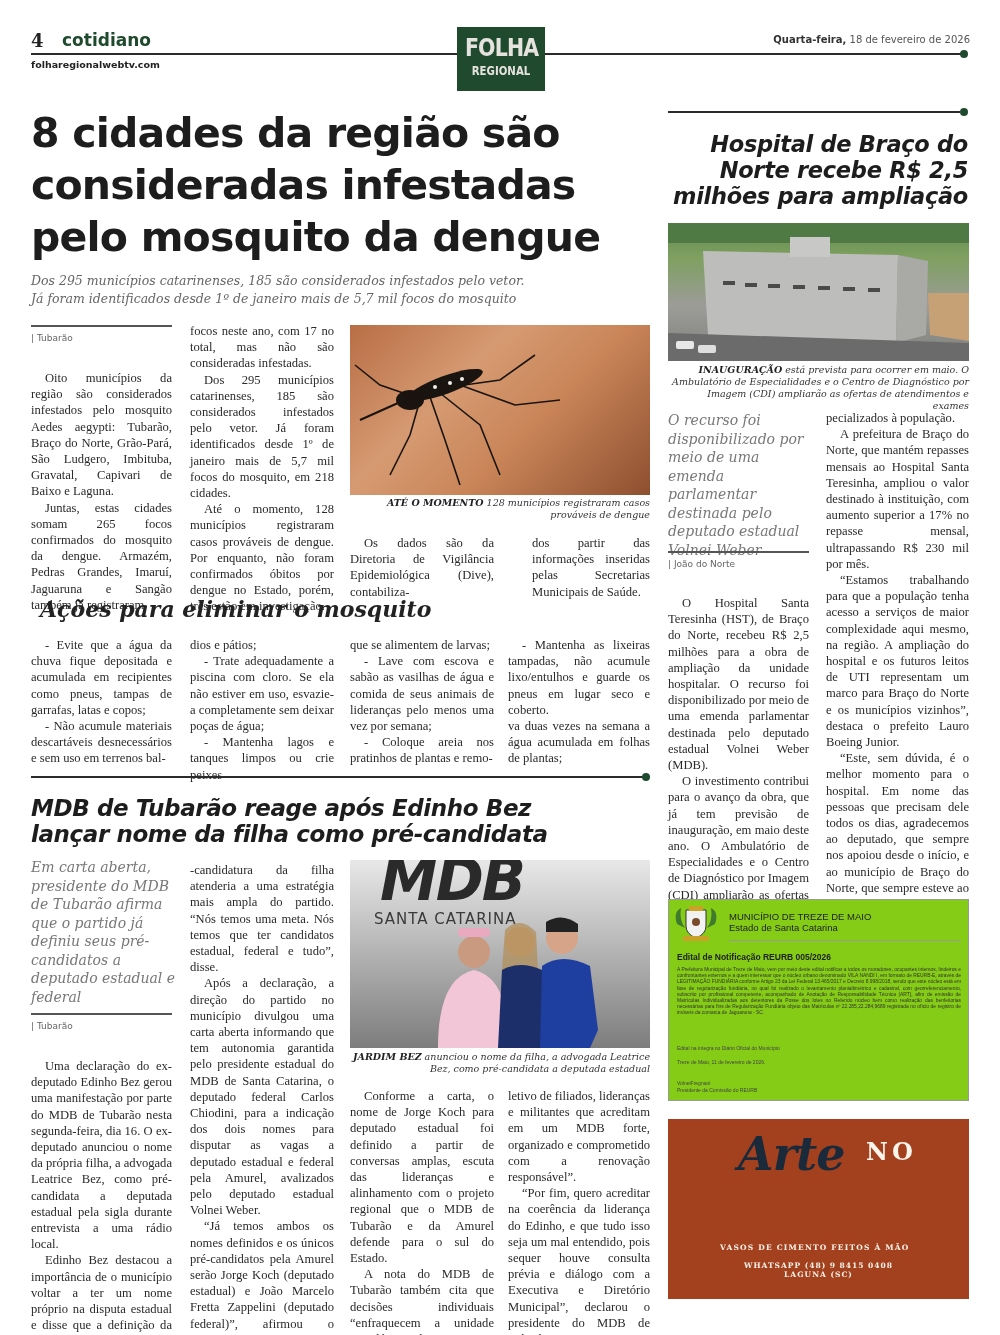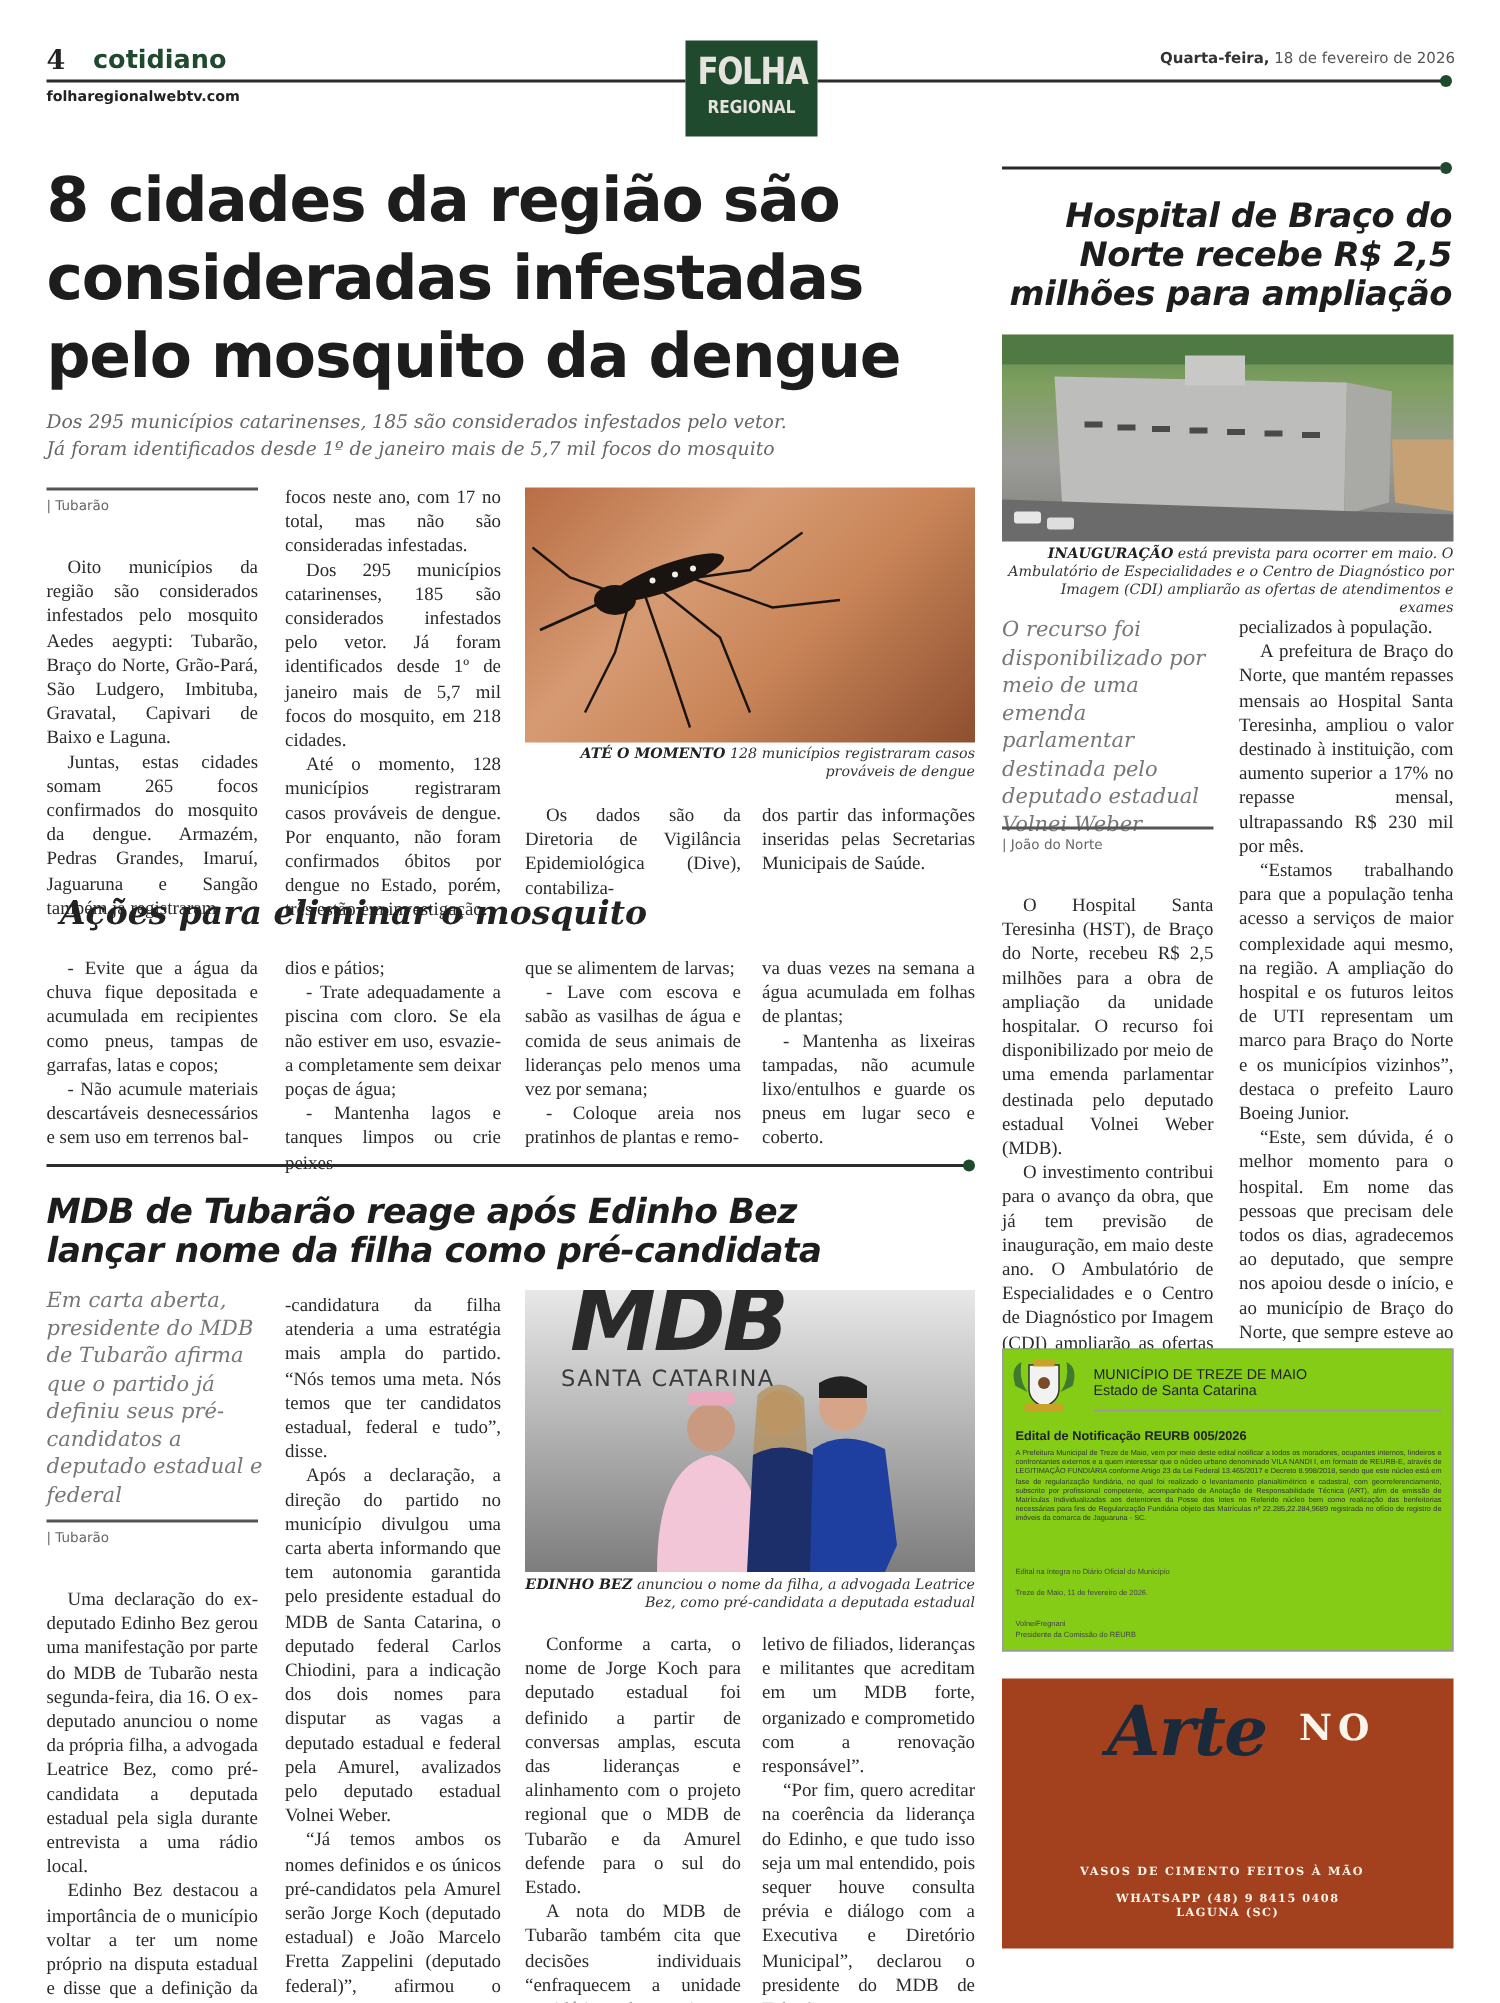--- a/index.html
+++ b/index.html
@@ -79,42 +79,42 @@
   </svg>
 </div>
 <div class="caption" style="left:350px;top:497px;width:300px;">
   <b>ATÉ O MOMENTO</b><span> 128 municípios registraram casos prováveis de dengue</span>
 </div>
 
 <div class="abs body-text" style="left:350px;top:535px;width:144px;">
   <p>Os dados são da Diretoria de Vigilância Epidemiológica (Dive), contabiliza-</p>
 </div>
 <div class="abs body-text" style="left:508px;top:535px;width:142px;">
-  <p style="text-indent:0;">dos partir das informações inseridas pelas Secretarias Municipais de Saúde.</p>
+  <p style="text-indent:0;margin-left:24px;">dos partir das informações inseridas pelas Secretarias Municipais de Saúde.</p>
 </div>
 
 <h2 class="abs serif" style="left:40px;top:596px;font-size:22px;font-style:italic;font-weight:bold;color:#222;">Ações para eliminar o mosquito</h2>
 
 <div class="abs body-text" style="left:31px;top:637px;width:141px;">
   <p>- Evite que a água da chuva fique depositada e acumulada em recipientes como pneus, tampas de garrafas, latas e copos;</p>
   <p>- Não acumule materiais descartáveis desnecessários e sem uso em terrenos bal-</p>
 </div>
 <div class="abs body-text" style="left:190px;top:637px;width:144px;">
   <p style="text-indent:0;">dios e pátios;</p>
   <p>- Trate adequadamente a piscina com cloro. Se ela não estiver em uso, esvazie-a completamente sem deixar poças de água;</p>
   <p>- Mantenha lagos e tanques limpos ou crie peixes</p>
 </div>
 <div class="abs body-text" style="left:350px;top:637px;width:144px;">
   <p style="text-indent:0;">que se alimentem de larvas;</p>
   <p>- Lave com escova e sabão as vasilhas de água e comida de seus animais de lideranças pelo menos uma vez por semana;</p>
   <p>- Coloque areia nos pratinhos de plantas e remo-</p>
 </div>
 <div class="abs body-text" style="left:508px;top:637px;width:142px;">
+  <p>- Mantenha as lixeiras tampadas, não acumule lixo/entulhos e guarde os pneus em lugar seco e coberto.</p>
   <p style="text-indent:0;">va duas vezes na semana a água acumulada em folhas de plantas;</p>
-  <p>- Mantenha as lixeiras tampadas, não acumule lixo/entulhos e guarde os pneus em lugar seco e coberto.</p>
 </div>
 
 <div class="hr" style="left:31px;top:776px;width:612px;height:1.5px;"></div>
 <div class="dot" style="left:642px;top:773px;"></div>
 
 <h2 class="abs sans" style="left:31px;top:795px;width:560px;font-size:23px;line-height:26px;font-style:italic;font-weight:bold;color:#1d1d1d;letter-spacing:-0.4px;">MDB de Tubarão reage após Edinho Bez lançar nome da filha como pré-candidata</h2>
 
 <div class="pull" style="left:31px;top:858px;width:145px;">Em carta aberta, presidente do MDB de Tubarão afirma que o partido já definiu seus pré-candidatos a deputado estadual e federal</div>
 <div class="thin-hr" style="left:31px;top:1013px;width:141px;"></div>
 <div class="tag" style="left:31px;top:1021px;">| Tubarão</div>
@@ -138,21 +138,21 @@
     <path d="M88 188 Q88 118 124 110 Q160 118 158 188 Z" fill="#f2c6d6"></path>
     <circle cx="170" cy="82" r="15" fill="#d8a785"></circle>
     <path d="M155 70 Q170 55 186 72 L188 110 L152 110 Z" fill="#b08d55" opacity="0.7"></path>
     <path d="M148 188 L152 110 Q170 100 192 110 L196 188 Z" fill="#1d2f6b"></path>
     <circle cx="212" cy="78" r="16" fill="#d6a488"></circle>
     <path d="M196 62 Q212 52 228 64 L228 72 L196 72 Z" fill="#222"></path>
     <path d="M190 188 L192 106 Q212 92 240 106 L248 170 L240 188 Z" fill="#1f3fa0"></path>
   </svg>
 </div>
 <div class="caption" style="left:350px;top:1051px;width:300px;">
-  <b>EDINHO BEZ</b><span> anunciou o nome da filha, a advogada Leatrice Bez, como pré-candidata a deputada estadual</span>
+  <b>JARDIM BEZ</b><span> anunciou o nome da filha, a advogada Leatrice Bez, como pré-candidata a deputada estadual</span>
 </div>
 
 <div class="abs body-text" style="left:350px;top:1088px;width:144px;">
   <p>Conforme a carta, o nome de Jorge Koch para deputado estadual foi definido a partir de conversas amplas, escuta das lideranças e alinhamento com o projeto regional que o MDB de Tubarão e da Amurel defende para o sul do Estado.</p>
   <p>A nota do MDB de Tubarão também cita que decisões individuais “enfraquecem a unidade partidária e desrespeitam o esforço co-</p>
 </div>
 <div class="abs body-text" style="left:508px;top:1088px;width:142px;">
   <p style="text-indent:0;">letivo de filiados, lideranças e militantes que acreditam em um MDB forte, organizado e comprometido com a renovação responsável”.</p>
   <p>“Por fim, quero acreditar na coerência da liderança do Edinho, e que tudo isso seja um mal entendido, pois sequer houve consulta prévia e diálogo com a Executiva e Diretório Municipal”, declarou o presidente do MDB de Tubarão.</p>
 </div>

